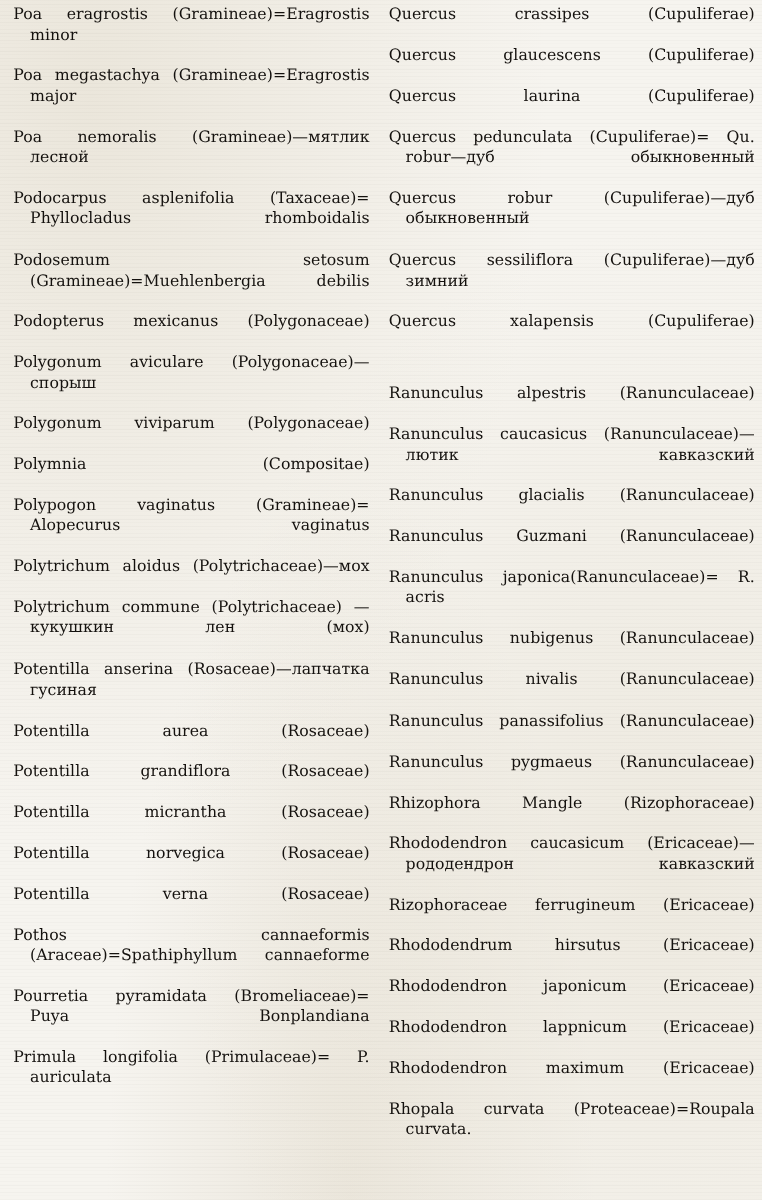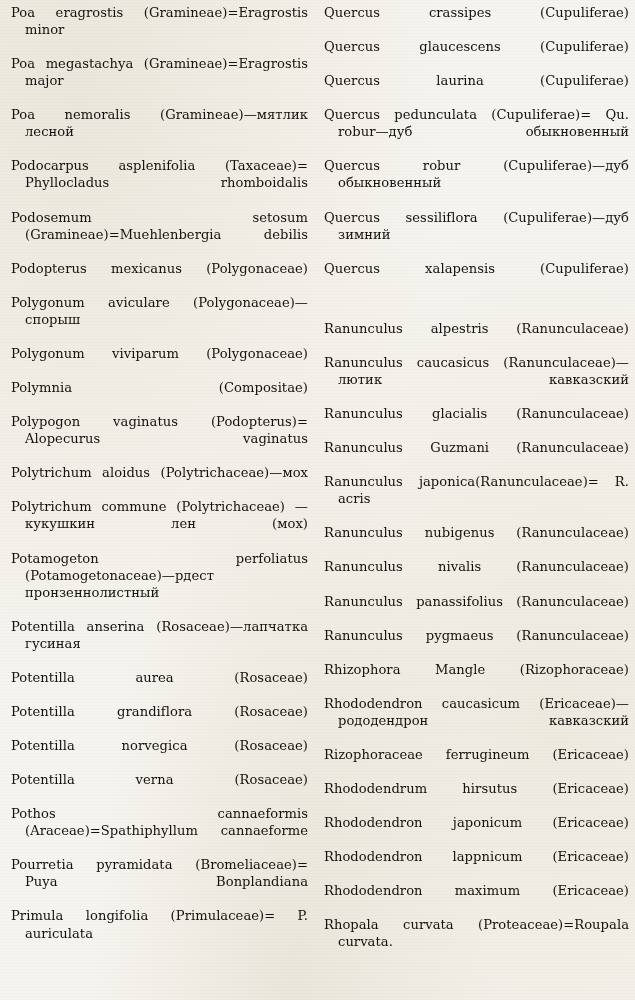--- a/index.html
+++ b/index.html
@@ -105,27 +105,27 @@
       <div class="section">
           <p class="entry">Poa eragrostis (Gramineae)=Eragrostis minor</p>
           <p class="entry">Poa megastachya (Gramineae)=Eragrostis major</p>
           <p class="entry">Poa nemoralis (Gramineae)—мятлик лесной</p>
           <p class="entry">Podocarpus asplenifolia (Taxaceae)= Phyllocladus rhomboidalis</p>
           <p class="entry">Podosemum setosum (Gramineae)=Muehlenbergia debilis</p>
           <p class="entry">Podopterus mexicanus (Polygonaceae)</p>
           <p class="entry">Polygonum aviculare (Polygonaceae)—спорыш</p>
           <p class="entry">Polygonum viviparum (Polygonaceae)</p>
           <p class="entry">Polymnia (Compositae)</p>
-          <p class="entry">Polypogon vaginatus (Podopterus)= Alopecurus vaginatus</p>
+          <p class="entry">Polypogon vaginatus (Gramineae)= Alopecurus vaginatus</p>
           <p class="entry">Polytrichum aloidus (Polytrichaceae)—мох</p>
           <p class="entry">Polytrichum commune (Polytrichaceae) —кукушкин лен (мох)</p>
-          <p class="entry">Potamogeton perfoliatus (Potamogetonaceae)—рдест пронзеннолистный</p>
           <p class="entry">Potentilla anserina (Rosaceae)—лапчатка гусиная</p>
           <p class="entry">Potentilla aurea (Rosaceae)</p>
           <p class="entry">Potentilla grandiflora (Rosaceae)</p>
+          <p class="entry">Potentilla micrantha (Rosaceae)</p>
           <p class="entry">Potentilla norvegica (Rosaceae)</p>
           <p class="entry">Potentilla verna (Rosaceae)</p>
           <p class="entry">Pothos cannaeformis (Araceae)=Spathiphyllum cannaeforme</p>
           <p class="entry">Pourretia pyramidata (Bromeliaceae)= Puya Bonplandiana</p>
           <p class="entry">Primula longifolia (Primulaceae)= P. auriculata</p>
         </div>
 
     </div>
 
     <div class="col col-right">

